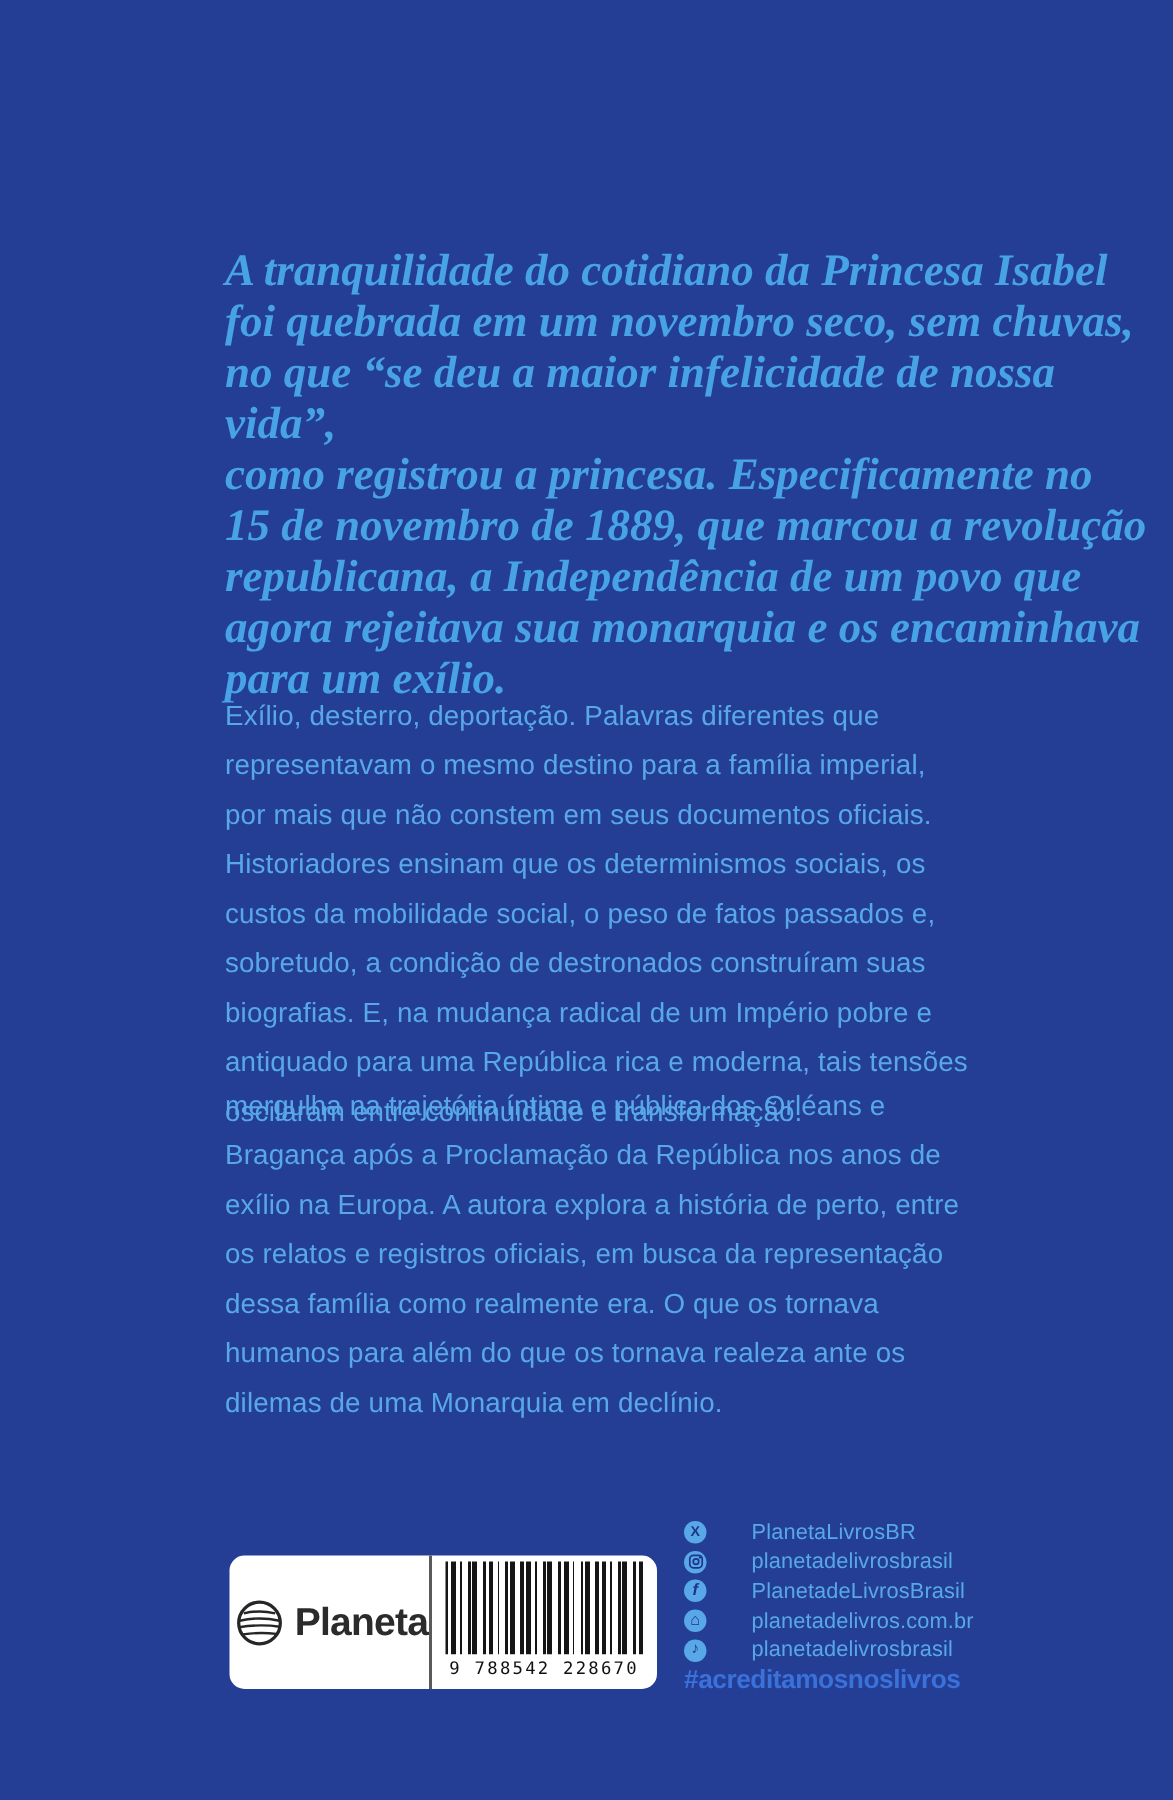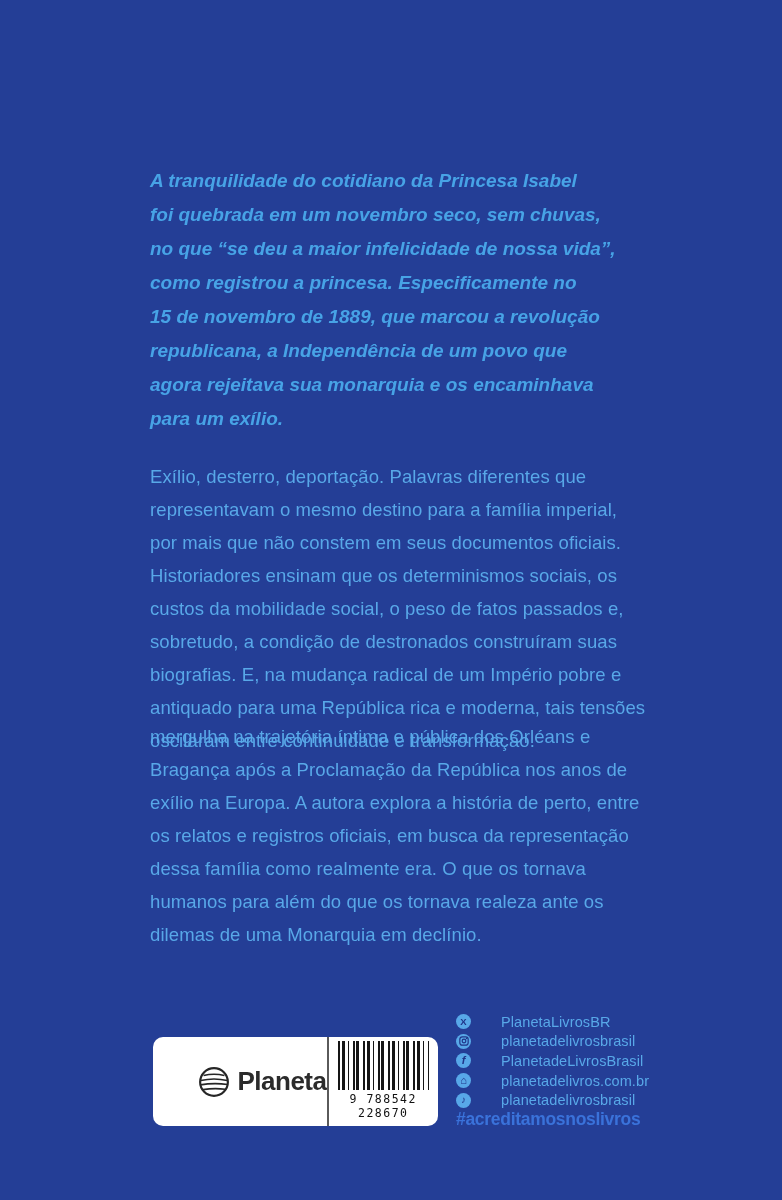--- a/index.html
+++ b/index.html
@@ -7,23 +7,23 @@
     position:relative;
     width:782px;height:1200px;
     background:#243E96;
     overflow:hidden;
     font-family:"Liberation Sans",sans-serif;
   }
   
   .intro{
     position:absolute;left:150px;top:164px;
     max-width:625px;
-    font-family:Liberation Sans, sans-serif;
+    font-family:Liberation Serif, serif;
     font-style:italic;font-weight:600;
-    font-size:19px;line-height:34px;
+    font-size:30px;line-height:34px;
     color:#47A3E6;
     white-space:pre-line;
   }
   
   .body-par{
     position:absolute;left:150px;
     max-width:620px;
     font-size:18.5px;line-height:33px;
     color:#58A8E8;
     white-space:pre-line;
@@ -35,21 +35,21 @@
   .par2 .first-line i{font-style:italic;}
   
   .pub-box{
     position:absolute;left:153px;top:1037px;
     width:285px;height:89px;
     background:#ffffff;border-radius:10px;
     display:flex;align-items:stretch;
   }
   .logo-cell{
     flex:0 0 133px;
-    display:flex;align-items:center;justify-content:center;gap:5px;padding-left:41px;
+    display:flex;align-items:center;justify-content:center;gap:5px;
   }
   .globe{flex:0 0 auto;}
   .wordmark{
     font-size:26px;font-weight:600;color:#2b2b2b;letter-spacing:-0.5px;
   }
   .pub-divider{
     flex:0 0 1.5px;background:#5a5a5a;margin:0;
   }
   .barcode-cell{
     flex:1 1 auto;

